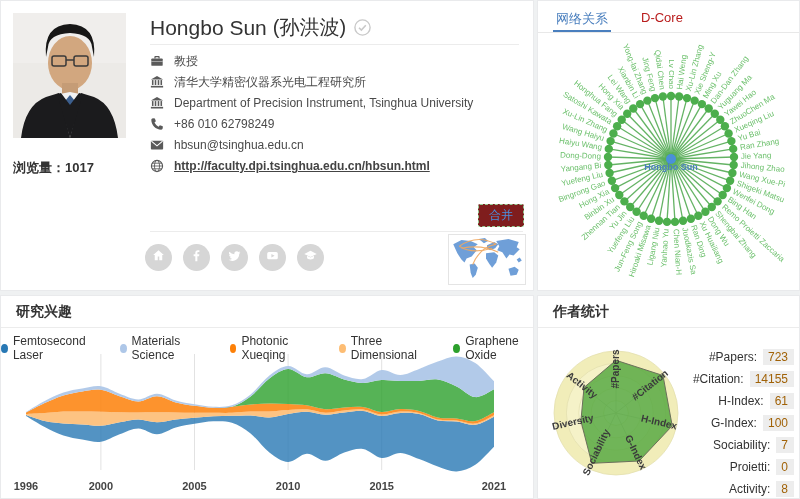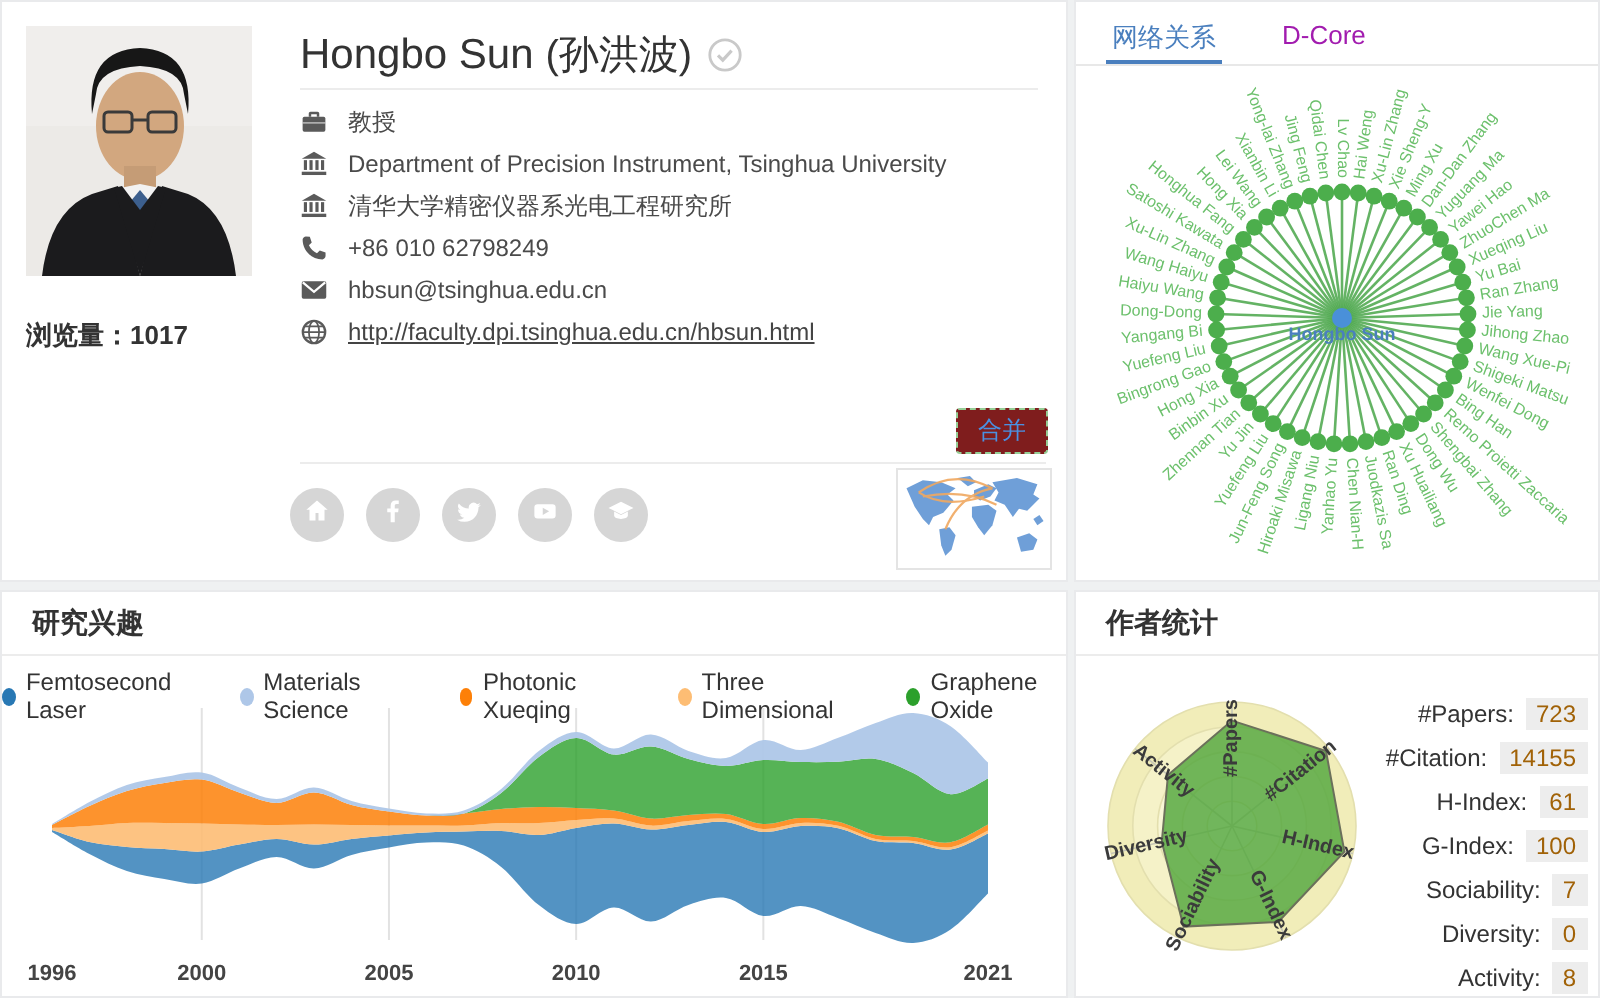--- a/index.html
+++ b/index.html
@@ -22,34 +22,34 @@
   .views { position:absolute; left:12px; top:158px; font-size:13px; font-weight:bold; color:#333; }
   .name-row { position:absolute; left:149px; top:13px; display:flex; align-items:center; }
   .name-en { font-size:21px; color:#333; }
   .name-cn { font-size:20px; color:#333; margin-left:6px; }
   .badge { margin-left:8px; display:inline-flex; }
   .name-divider { position:absolute; left:149px; right:14px; top:43px; border-bottom:1px solid #ececec; }
   .contact-list { position:absolute; left:149px; top:50px; right:10px; }
   .contact-item { display:flex; align-items:center; height:20px; margin-bottom:1px; font-size:12px; color:#4a4a4a; }
   .contact-item .cicon { width:15px; height:15px; margin-right:9px; display:inline-flex; color:#5a5a5a; flex:none; }
   .contact-item .cicon svg { width:14px; height:14px; fill:currentColor; }
-  .contact-link { text-decoration:underline; color:#444; cursor:pointer; }
+  .contact-link { text-decoration:underline; color:#444; cursor:pointer;font-weight:bold; }
   .merge-btn { position:absolute; right:9px; top:203px; font-size:12px; color:#4a90e2;
                background:#7f1d1d; border:1px dashed #96cd96; border-radius:2px; padding:2px 10px; cursor:pointer; }
   .profile-divider2 { position:absolute; left:149px; right:10px; top:230px; border-bottom:1px solid #ececec; }
   .social-row { position:absolute; left:144px; top:243px; display:flex; gap:11px; }
   .social-circle { width:27px; height:27px; border-radius:50%; background:#d6d6d6; display:flex;
                    align-items:center; justify-content:center; cursor:pointer; }
   .social-circle svg { width:15px; height:15px; fill:#fff; }
   .map-thumb { position:absolute; left:447px; top:233px; width:78px; height:51px; background:#fff;
                border:1px solid #e4e4e4; padding:2px; cursor:pointer; }
 
   
   .tabbar { height:32px; border-bottom:1px solid #e8e8e8; display:flex; }
-  .tab { font-size:13px; color:#a21caf; padding:9px 3px 6px; margin-left:15px; cursor:pointer; }
+  .tab { font-size:13px; color:#b91c1c; padding:9px 3px 6px; margin-left:15px; cursor:pointer; }
   .tab.active { color:#4a7fbe; border-bottom:2px solid #4a7fbe; }
   .tab + .tab { margin-left:27px; }
   .netsvg { position:absolute; left:0; top:32px; }
 
   
   .panel-head { padding:7px 15px 6px; border-bottom:1px solid #ececec; font-size:14px; font-weight:bold; color:#333; }
 
   
   .legend-row { position:absolute; left:0; top:38px; width:100%; display:flex; justify-content:center; gap:25px; }
   .legend-item { display:flex; align-items:center; font-size:12px; color:#333; cursor:pointer; }
@@ -112,34 +112,34 @@
         <span class="cicon">
           <svg viewBox="0 0 16 16">
             <path d="M8 1L15 5H1z"></path>
             <rect x="2.2" y="5.8" width="1.8" height="5.6"></rect>
             <rect x="5.4" y="5.8" width="1.8" height="5.6"></rect>
             <rect x="8.8" y="5.8" width="1.8" height="5.6"></rect>
             <rect x="12" y="5.8" width="1.8" height="5.6"></rect>
             <rect x="1" y="12.4" width="14" height="1.9"></rect>
           </svg>
         </span>
-        <span class="">Department of Precision Instrument, Tsinghua University</span>
+        <span class="">清华大学精密仪器系光电工程研究所</span>
       </div>
       <div class="contact-item">
         <span class="cicon">
           <svg viewBox="0 0 16 16">
             <path d="M8 1L15 5H1z"></path>
             <rect x="2.2" y="5.8" width="1.8" height="5.6"></rect>
             <rect x="5.4" y="5.8" width="1.8" height="5.6"></rect>
             <rect x="8.8" y="5.8" width="1.8" height="5.6"></rect>
             <rect x="12" y="5.8" width="1.8" height="5.6"></rect>
             <rect x="1" y="12.4" width="14" height="1.9"></rect>
           </svg>
         </span>
-        <span class="">清华大学精密仪器系光电工程研究所</span>
+        <span class="">Department of Precision Instrument, Tsinghua University</span>
       </div>
       <div class="contact-item">
         <span class="cicon">
           <svg viewBox="0 0 16 16">
             <path d="M3.4 1.4C2.5 1.4 1.5 2.4 1.5 3.2c0 6.3 5 11.3 11.3 11.3.8 0 1.8-1 1.8-1.9v-2.1l-3.3-1.1-1.6 1.6A9.6 9.6 0 015.1 6.4L6.7 4.8 5.6 1.6z"></path>
           </svg>
         </span>
         <span class="">+86 010 62798249</span>
       </div>
       <div class="contact-item">
@@ -464,21 +464,21 @@
       </div>
       <div class="stat-row">
         <span class="stat-label">G-Index:</span>
         <span class="stat-value">100</span>
       </div>
       <div class="stat-row">
         <span class="stat-label">Sociability:</span>
         <span class="stat-value">7</span>
       </div>
       <div class="stat-row">
-        <span class="stat-label">Diversity:</span>
+        <span class="stat-label">Proietti:</span>
         <span class="stat-value">0</span>
       </div>
       <div class="stat-row">
         <span class="stat-label">Activity:</span>
         <span class="stat-value">8</span>
       </div>
     </div>
 </div>
 
 </body></html>

